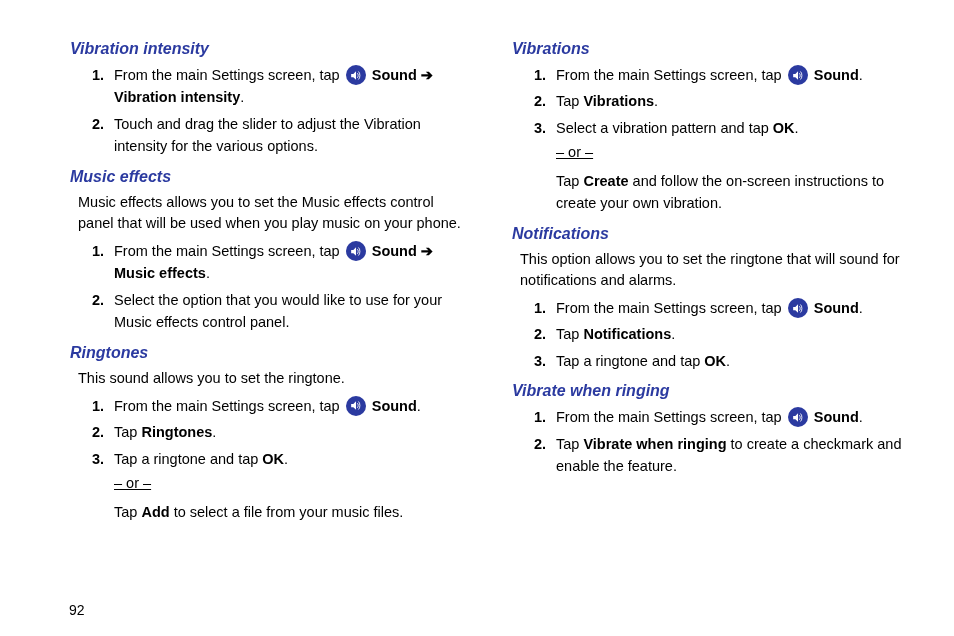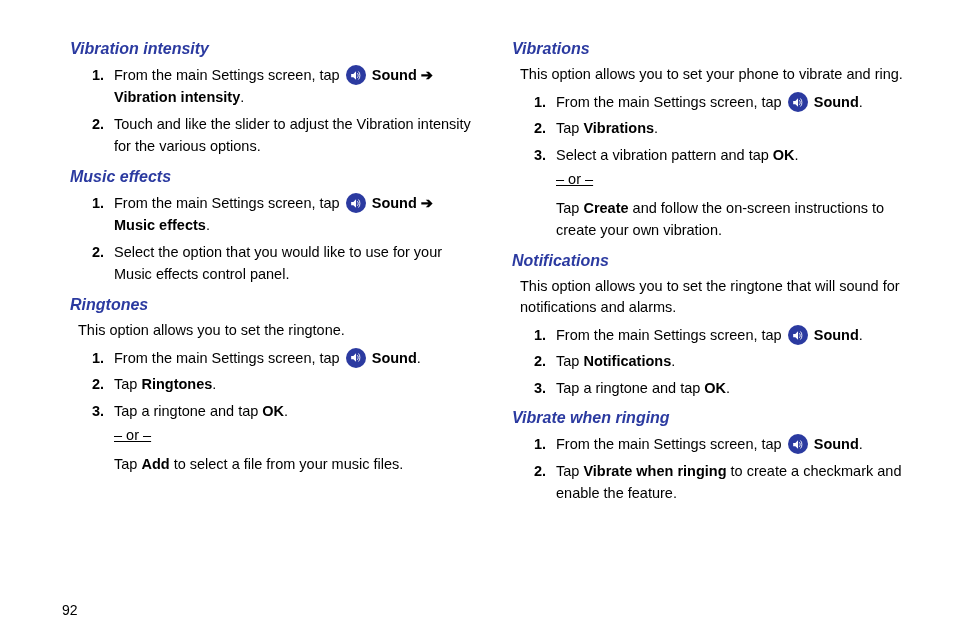--- a/index.html
+++ b/index.html
@@ -75,69 +75,69 @@
     position: relative;
     top: -1px;
   }
   .sound-icon svg {
     width: 13px;
     height: 13px;
     display: block;
   }
   .page-number {
     position: absolute;
-    left: 62px;
+    left: 69px;
     bottom: 18px;
     font-size: 14px;
   }
 </style>
 </head>
 <body>
 
 <div class="page">
   <div class="col" id="col-left">
       <h3 class="section-heading">Vibration intensity</h3>
       <ol class="steps">
         <li>From the main Settings screen, tap <span class="sound-icon">
             <svg viewBox="0 0 24 24" fill="none">
               <path d="M4 9v6h4l5 5V4L8 9H4z" fill="#fff"></path>
               <path d="M16 8c1.5 1 1.5 7 0 8" stroke="#fff" stroke-width="1.6" fill="none" stroke-linecap="round"></path>
               <path d="M18 5c3 2 3 12 0 14" stroke="#fff" stroke-width="1.6" fill="none" stroke-linecap="round"></path>
             </svg>
           </span><span class="bold"> Sound</span><span class="arrow"> ➔ </span><span class="bold">Vibration intensity</span>.</li>
-        <li>Touch and like the slider to adjust the Vibration intensity for the various options.</li>
+        <li>Touch and drag the slider to adjust the Vibration intensity for the various options.</li>
       </ol>
       <h3 class="section-heading">Music effects</h3>
+      <p class="intro">Music effects allows you to set the Music effects control panel that will be used when you play music on your phone.</p>
       <ol class="steps">
         <li>From the main Settings screen, tap <span class="sound-icon">
             <svg viewBox="0 0 24 24" fill="none">
               <path d="M4 9v6h4l5 5V4L8 9H4z" fill="#fff"></path>
               <path d="M16 8c1.5 1 1.5 7 0 8" stroke="#fff" stroke-width="1.6" fill="none" stroke-linecap="round"></path>
               <path d="M18 5c3 2 3 12 0 14" stroke="#fff" stroke-width="1.6" fill="none" stroke-linecap="round"></path>
             </svg>
           </span><span class="bold"> Sound</span><span class="arrow"> ➔ </span><span class="bold">Music effects</span>.</li>
         <li>Select the option that you would like to use for your Music effects control panel.</li>
       </ol>
       <h3 class="section-heading">Ringtones</h3>
-      <p class="intro">This option allows you to set the ringtone.</p>
+      <p class="intro">This sound allows you to set the ringtone.</p>
       <ol class="steps">
         <li>From the main Settings screen, tap <span class="sound-icon">
             <svg viewBox="0 0 24 24" fill="none">
               <path d="M4 9v6h4l5 5V4L8 9H4z" fill="#fff"></path>
               <path d="M16 8c1.5 1 1.5 7 0 8" stroke="#fff" stroke-width="1.6" fill="none" stroke-linecap="round"></path>
               <path d="M18 5c3 2 3 12 0 14" stroke="#fff" stroke-width="1.6" fill="none" stroke-linecap="round"></path>
             </svg>
           </span><span class="bold"> Sound</span>.</li>
         <li>Tap <span class="bold">Ringtones</span>.</li>
         <li>Tap a ringtone and tap <span class="bold">OK</span>.<p class="or">– or –</p><p class="after-or">Tap <span class="bold">Add</span> to select a file from your music files.</p></li>
       </ol>
     </div>
   <div class="col" id="col-right">
       <h3 class="section-heading">Vibrations</h3>
-      <p class="intro">This option allows you to set your phone to vibrate and ring.</p>
       <ol class="steps">
         <li>From the main Settings screen, tap <span class="sound-icon">
             <svg viewBox="0 0 24 24" fill="none">
               <path d="M4 9v6h4l5 5V4L8 9H4z" fill="#fff"></path>
               <path d="M16 8c1.5 1 1.5 7 0 8" stroke="#fff" stroke-width="1.6" fill="none" stroke-linecap="round"></path>
               <path d="M18 5c3 2 3 12 0 14" stroke="#fff" stroke-width="1.6" fill="none" stroke-linecap="round"></path>
             </svg>
           </span><span class="bold"> Sound</span>.</li>
         <li>Tap <span class="bold">Vibrations</span>.</li>
         <li>Select a vibration pattern and tap <span class="bold">OK</span>.<p class="or">– or –</p><p class="after-or">Tap <span class="bold">Create</span> and follow the on-screen instructions to create your own vibration.</p></li>

